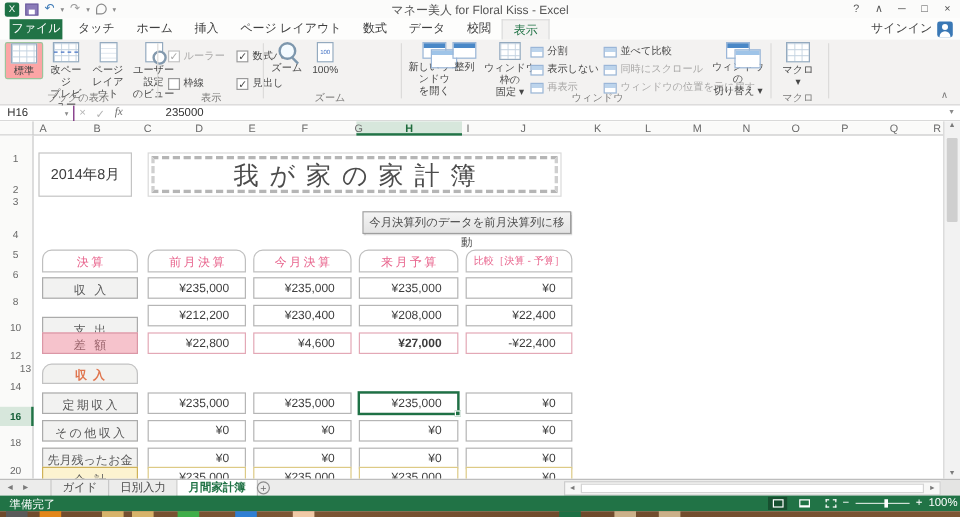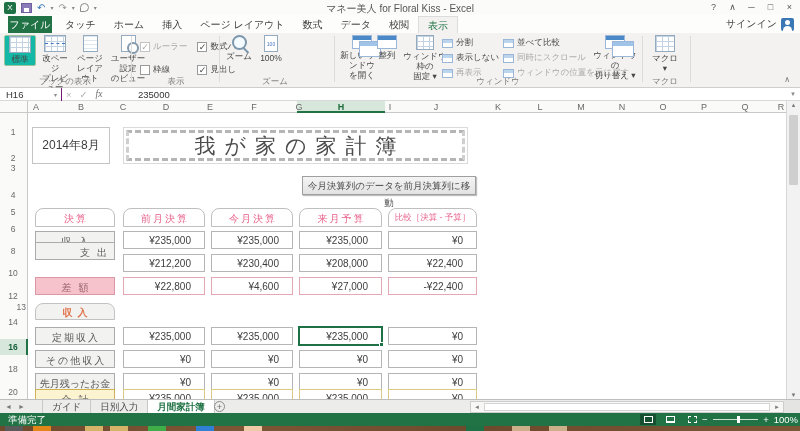--- a/index.html
+++ b/index.html
@@ -31,21 +31,21 @@
   .signin { position:absolute; right:6px; top:2px; display:flex; align-items:center; gap:4px; font-size:10px; color:#444; }
   .avatar { width:13px; height:13px; background:#3a78b5; border-radius:2px; position:relative; }
   .avatar::before { content:""; position:absolute; left:4px; top:2px; width:5px; height:5px; border-radius:50%; background:#fff; }
   .avatar::after { content:""; position:absolute; left:2px; top:8px; width:9px; height:5px; border-radius:5px 5px 0 0; background:#fff; }
 
   
   .ribbon { position:absolute; top:33px; left:0; right:0; height:55px; background:#f3f2f1; border-bottom:1px solid #cfcecd; font-size:8.5px; }
   .gsep { position:absolute; top:3px; height:46px; width:1px; background:#dcdbda; }
   .glabel { position:absolute; top:43px; font-size:8.5px; color:#7c7b7a; text-align:center; }
   .bigbtn { position:absolute; top:2px; display:flex; flex-direction:column; align-items:center; text-align:center; color:#464646; line-height:1.15; }
-  .bigbtn.selbtn { background:#14b8a6; border:1px solid #9cc49c; border-radius:2px; }
+  .bigbtn.selbtn { background:#fca5a5; border:1px solid #9cc49c; border-radius:2px; }
   .blab { margin-top:2px; white-space:pre-line; }
   .dis, .dis * { color:#a9a8a7 !important; }
 
   
   .ric { width:22px; height:17px; background:#fff; border:1px solid #94aabf; position:relative; }
   .grid-lines { background-image:linear-gradient(#c3d2e0 1px, transparent 1px), linear-gradient(90deg,#c3d2e0 1px, transparent 1px); background-size:6px 5px; }
   .ic-pagebreak::after { content:""; position:absolute; left:0; right:0; top:7px; border-top:1px dashed #4472c4; }
   .ic-pagelayout { background-image:linear-gradient(#dfe6ee 1px, transparent 1px); background-size:100% 4px; width:15px; }
   .ic-customview { width:15px; }
   .ic-customview::after { content:""; position:absolute; right:-4px; bottom:-3px; width:8px; height:8px; border:2px solid #8399ad; border-radius:50%; background:#fff; }
@@ -360,29 +360,29 @@
         <div class="hdrcell" style="top: 107px; left: 35px; width: 80px;">決算</div>
         <div class="hdrcell" style="top: 107px; left: 123px; width: 82px;">前月決算</div>
         <div class="hdrcell" style="top: 107px; left: 211px; width: 82px;">今月決算</div>
         <div class="hdrcell" style="top: 107px; left: 299px; width: 83px;">来月予算</div>
         <div class="hdrcell small" style="top: 107px; left: 388px; width: 89px;">比較［決算 - 予算］</div>
         <div class="lab normal sp6" style="top: 130px;">収入</div>
         <div class="cell normal" style="top: 130px; left: 123px; width: 82px;">¥235,000</div>
         <div class="cell normal" style="top: 130px; left: 211px; width: 82px;">¥235,000</div>
         <div class="cell normal" style="top: 130px; left: 299px; width: 83px;">¥235,000</div>
         <div class="cell normal" style="top: 130px; left: 388px; width: 89px;">¥0</div>
-        <div class="lab normal sp6" style="top: 141px; text-align: right;">支出</div>
+        <div class="lab normal sp6" style="top: 163px;">支出</div>
         <div class="cell normal" style="top: 153px; left: 123px; width: 82px;">¥212,200</div>
         <div class="cell normal" style="top: 153px; left: 211px; width: 82px;">¥230,400</div>
         <div class="cell normal" style="top: 153px; left: 299px; width: 83px;">¥208,000</div>
         <div class="cell normal" style="top: 153px; left: 388px; width: 89px;">¥22,400</div>
         <div class="lab diff sp6" style="top: 176px;">差額</div>
         <div class="cell diff" style="top: 176px; left: 123px; width: 82px;">¥22,800</div>
         <div class="cell diff" style="top: 176px; left: 211px; width: 82px;">¥4,600</div>
-        <div class="cell diff" style="top: 176px; left: 299px; width: 83px;">¥27,000</div>
+        <div class="cell diff" style="top: 176px; left: 299px; width: 83px; font-weight: bold;">¥27,000</div>
         <div class="cell diff" style="top: 176px; left: 388px; width: 89px;">-¥22,400</div>
         <div class="lab normal sp2" style="top: 226px;">定期収入</div>
         <div class="cell normal" style="top: 226px; left: 123px; width: 82px;">¥235,000</div>
         <div class="cell normal" style="top: 226px; left: 211px; width: 82px;">¥235,000</div>
         <div class="cell normal selcell" style="top: 226px; left: 299px; width: 83px;">¥235,000<div class="fillh"></div></div>
         <div class="cell normal" style="top: 226px; left: 388px; width: 89px;">¥0</div>
         <div class="lab normal sp2" style="top: 249px;">その他収入</div>
         <div class="cell normal" style="top: 249px; left: 123px; width: 82px;">¥0</div>
         <div class="cell normal" style="top: 249px; left: 211px; width: 82px;">¥0</div>
         <div class="cell normal" style="top: 249px; left: 299px; width: 83px;">¥0</div>

